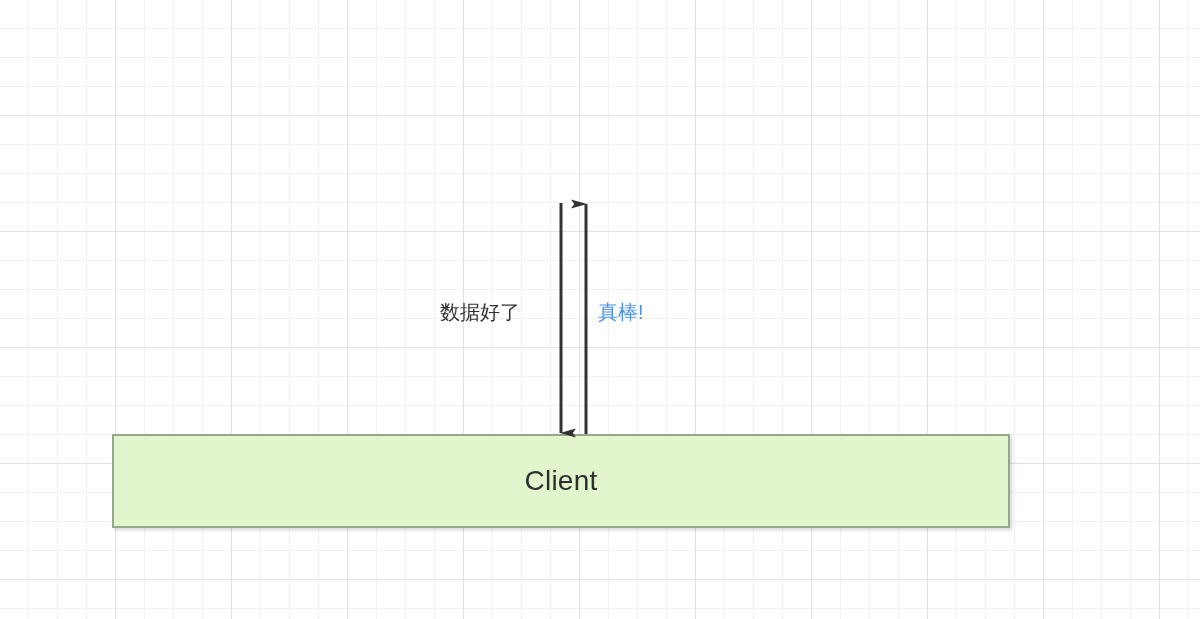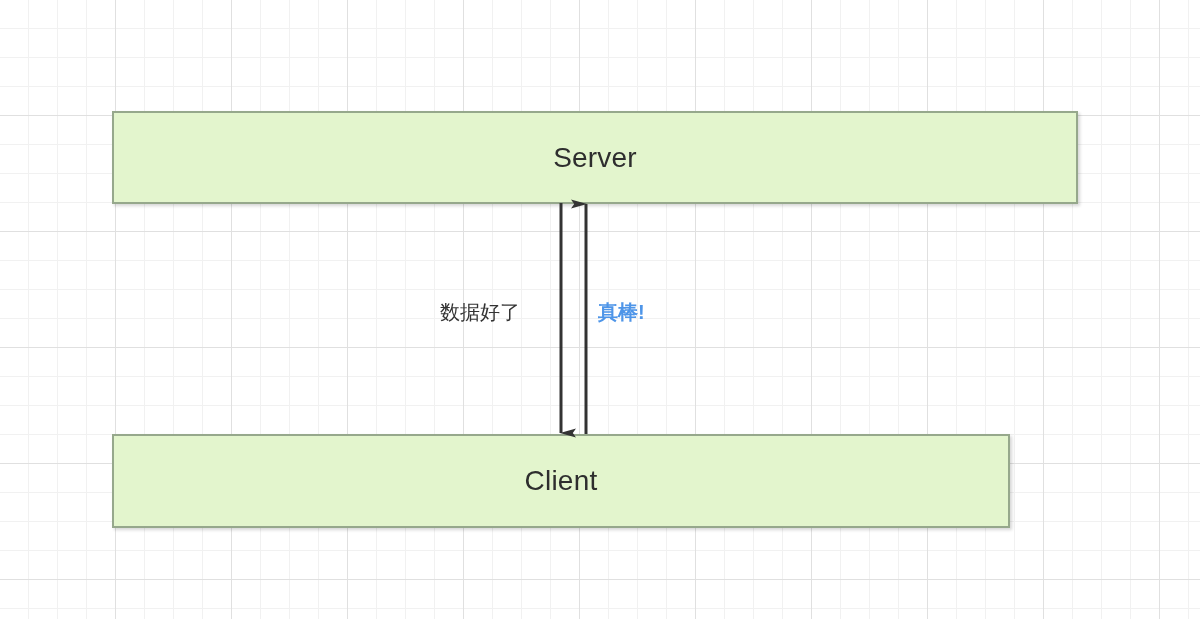--- a/index.html
+++ b/index.html
@@ -73,32 +73,29 @@
     left: 440px;
     top: 302px;
     color: #333333;
     font-family: Liberation Serif, serif;
   }
 
   #label-response {
     left: 598px;
     top: 302px;
     color: #4e95e8;
-    font-weight: 700;
+    font-weight: 400;
     text-align: right;
   }
 </style>
 </head>
 <body>
 
 <div id="canvas">
 
-  <div class="node-box" id="server-box">
-    <span class="node-label">Server</span>
-  </div>
 
   <div class="node-box" id="client-box">
     <span class="node-label">Client</span>
   </div>
 
   <svg class="connector-svg" viewBox="0 0 1200 619">
     <defs>
       <marker id="arrow-down" markerWidth="10" markerHeight="16" refX="5" refY="15" orient="auto" markerUnits="userSpaceOnUse">
         <path d="M 5 16 L 0.5 0 L 5 3.2 L 9.5 0 Z" fill="#333333"></path>
       </marker>

